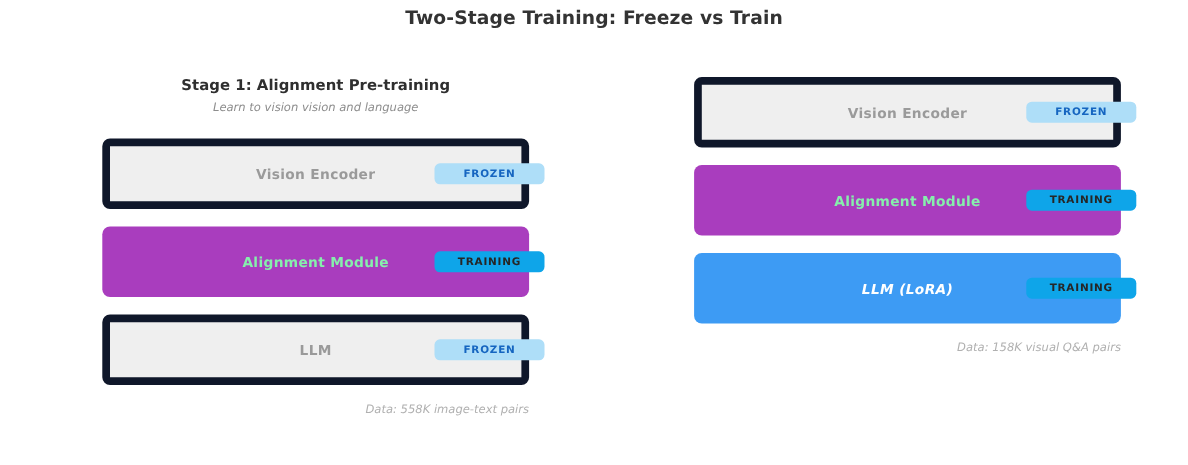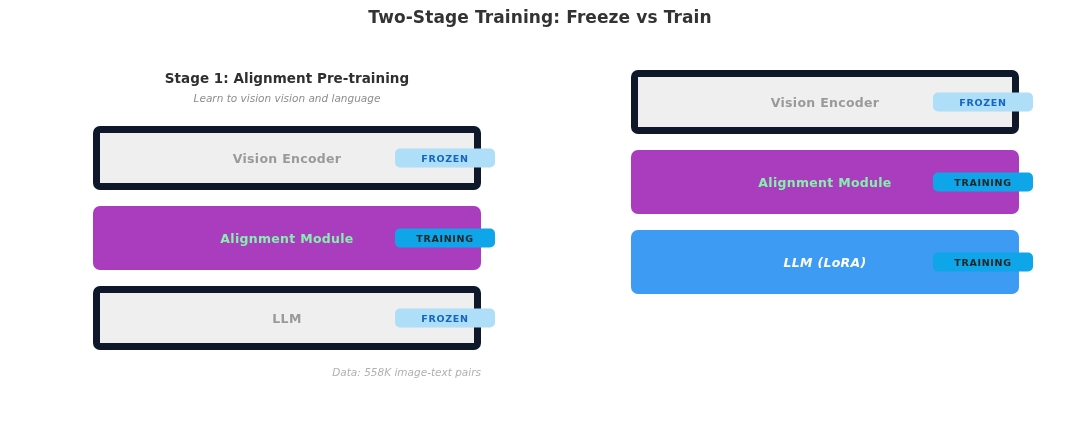--- a/index.html
+++ b/index.html
@@ -189,15 +189,16 @@
 
       <div class="block-row">
         <div class="block train-blue">
           <span>LLM (LoRA)</span>
         </div>
         <div class="badge training-badge">TRAINING</div>
       </div>
 
     </div>
 
+    <div class="data-note">Data: 158K visual Q&amp;A pairs</div>
   </div>
 
 </div>
 
 </body></html>

